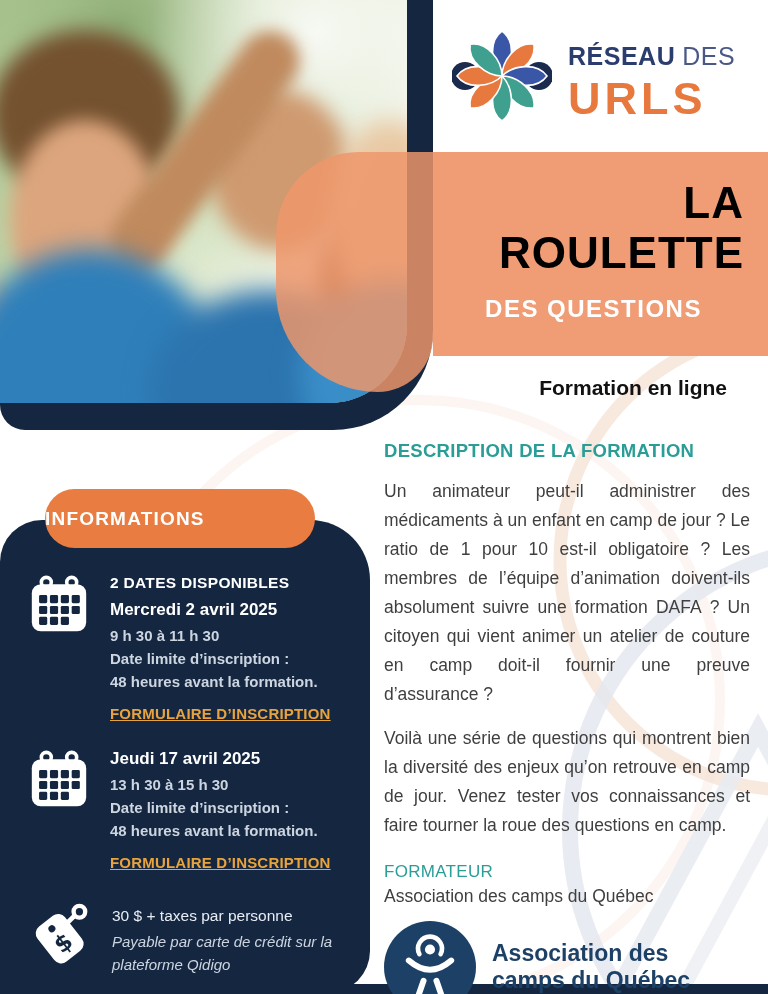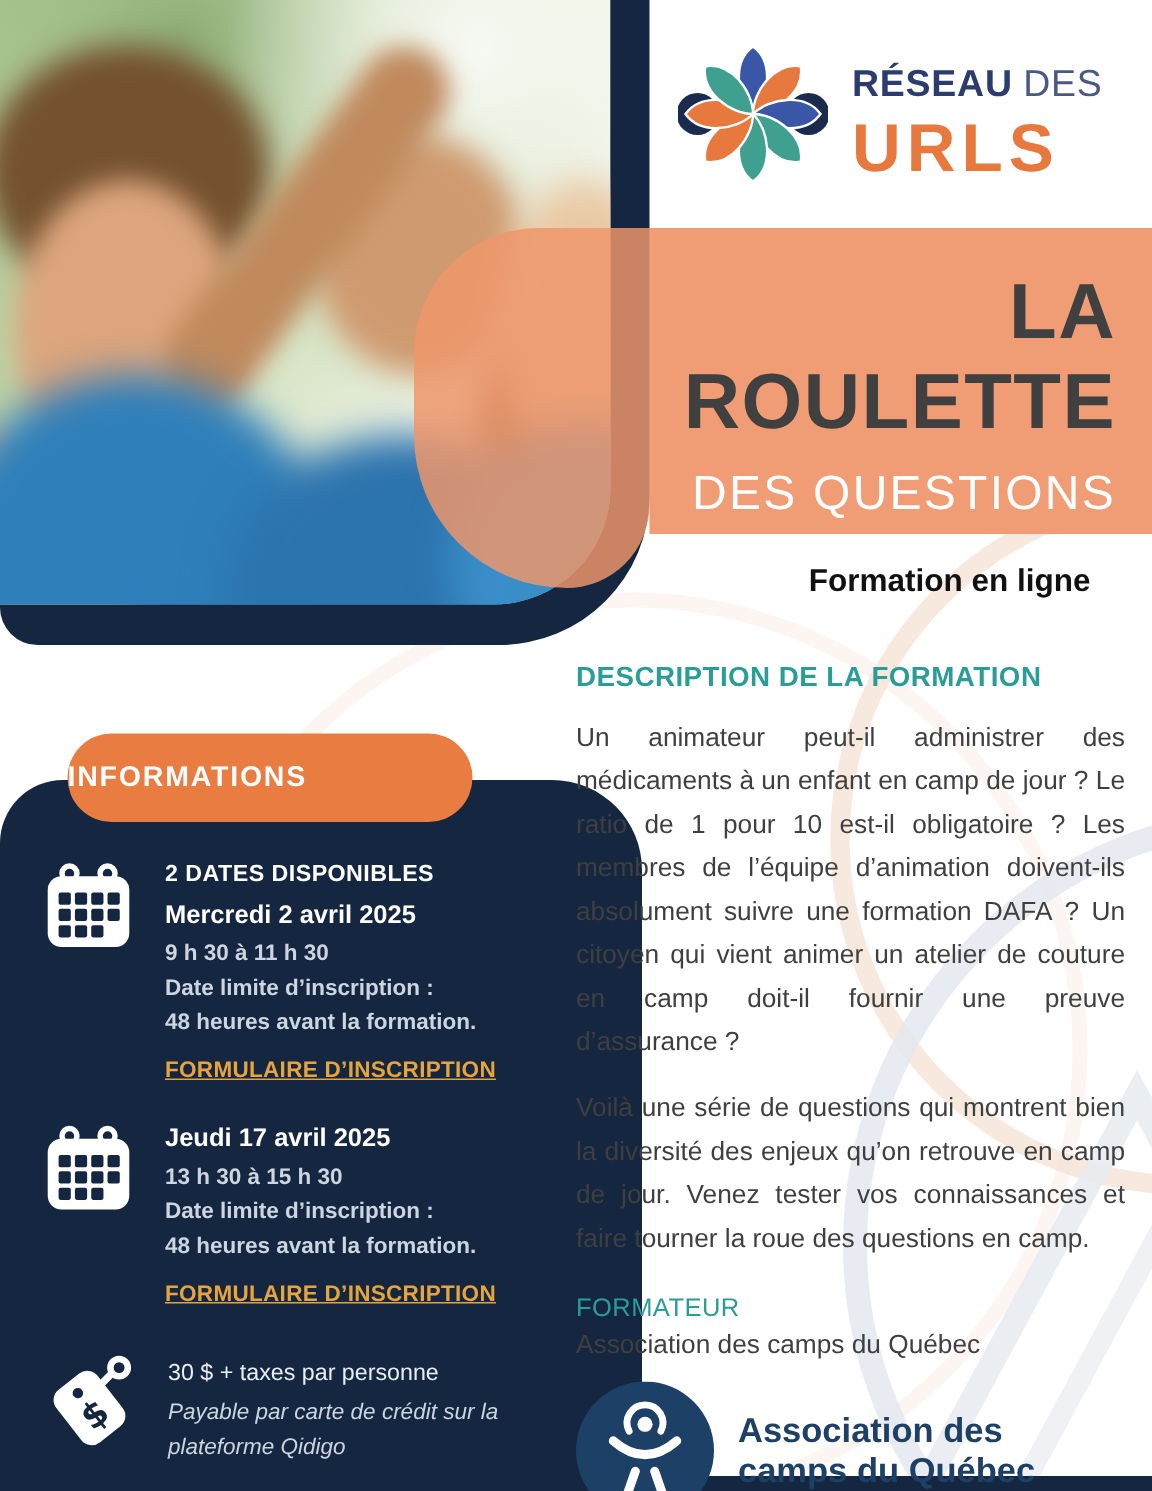--- a/index.html
+++ b/index.html
@@ -24,22 +24,22 @@
       radial-gradient(circle at 78% 8%, #f7f9f3 0%, rgba(247,249,243,0) 34%),
       radial-gradient(circle at 30% 6%, #8fae77 0%, rgba(143,174,119,0) 30%),
       radial-gradient(circle at 60% 28%, #c9dbb4 0%, rgba(201,219,180,0) 45%),
       linear-gradient(115deg, #a9c48e 0%, #cfe0ba 38%, #eef2e4 70%, #f8faf4 100%);
   }
   .blob { position:absolute; border-radius:50%; }
   .banner {
     position:absolute; left:433px; top:152px; width:335px; height:204px;
     background:#F09C75; z-index:4; text-align:right; padding:26px 24px 0 10px;
   }
-  .banner .title { font-size:52px; font-weight:800; color:#404040; letter-spacing:1px; }
-  .banner .sub { font-size:32px; font-weight:400; color:#fff; letter-spacing:1.5px; line-height:41px; margin-top:10px; }
+  .banner .title { font-size:44px; font-weight:800; color:#000000; letter-spacing:1px; }
+  .banner .sub { font-size:24px; font-weight:700; color:#fff; letter-spacing:1.5px; line-height:41px; margin-top:10px;text-align:center; }
   .photo-overlay {
     position:absolute; left:276px; top:152px; width:157px; height:240px;
     background:rgba(238,150,106,0.84); border-radius:90px 0 60px 110px; z-index:3;
   }
 
   
   .brand { position:absolute; left:452px; top:22px; z-index:5; display:flex; align-items:center; gap:16px; }
   .brand-text { padding-top:14px; }
   .brand-line1 { font-size:25px; color:#2B3C6F; letter-spacing:0.5px; }
   .brand-line1 .b { font-weight:800; }
@@ -52,21 +52,21 @@
   .right-col { position:absolute; left:384px; top:440px; width:366px; z-index:5; }
   .teal-heading { color:#2A9D97; font-size:18.5px; font-weight:800; letter-spacing:0.3px; }
   .para { margin-top:15px; font-size:17.5px; line-height:29px; color:#3f3f3f; text-align:justify; }
   .formateur-heading { margin-top:22px; color:#2A9D97; font-size:17px; font-weight:400; letter-spacing:0.3px; }
   .formateur-name { margin-top:4px; font-size:17.5px; color:#3f3f3f; }
   .acq { margin-top:14px; display:flex; align-items:center; gap:16px; }
   .acq-text { font-size:23px; font-weight:800; color:#1D4166; line-height:27px; }
 
   
   .info-panel {
-    position:absolute; left:0; top:520px; width:428px; height:473px;
+    position:absolute; left:0; top:520px; width:370px; height:473px;
     background:#152740; border-radius:42px 60px 42px 0; z-index:2;
     padding:54px 26px 0 30px;
   }
   .info-pill {
     position:absolute; left:45px; top:489px; width:270px; height:59px; z-index:6;
     background:#E87C41; border-radius:30px; color:#fff; font-weight:800;
     font-size:19px; letter-spacing:1.2px; text-align:left; line-height:59px;
   }
   .info-row { display:flex; gap:20px; margin-bottom:26px; }
   .info-row .icon-cell { flex:0 0 60px; }

